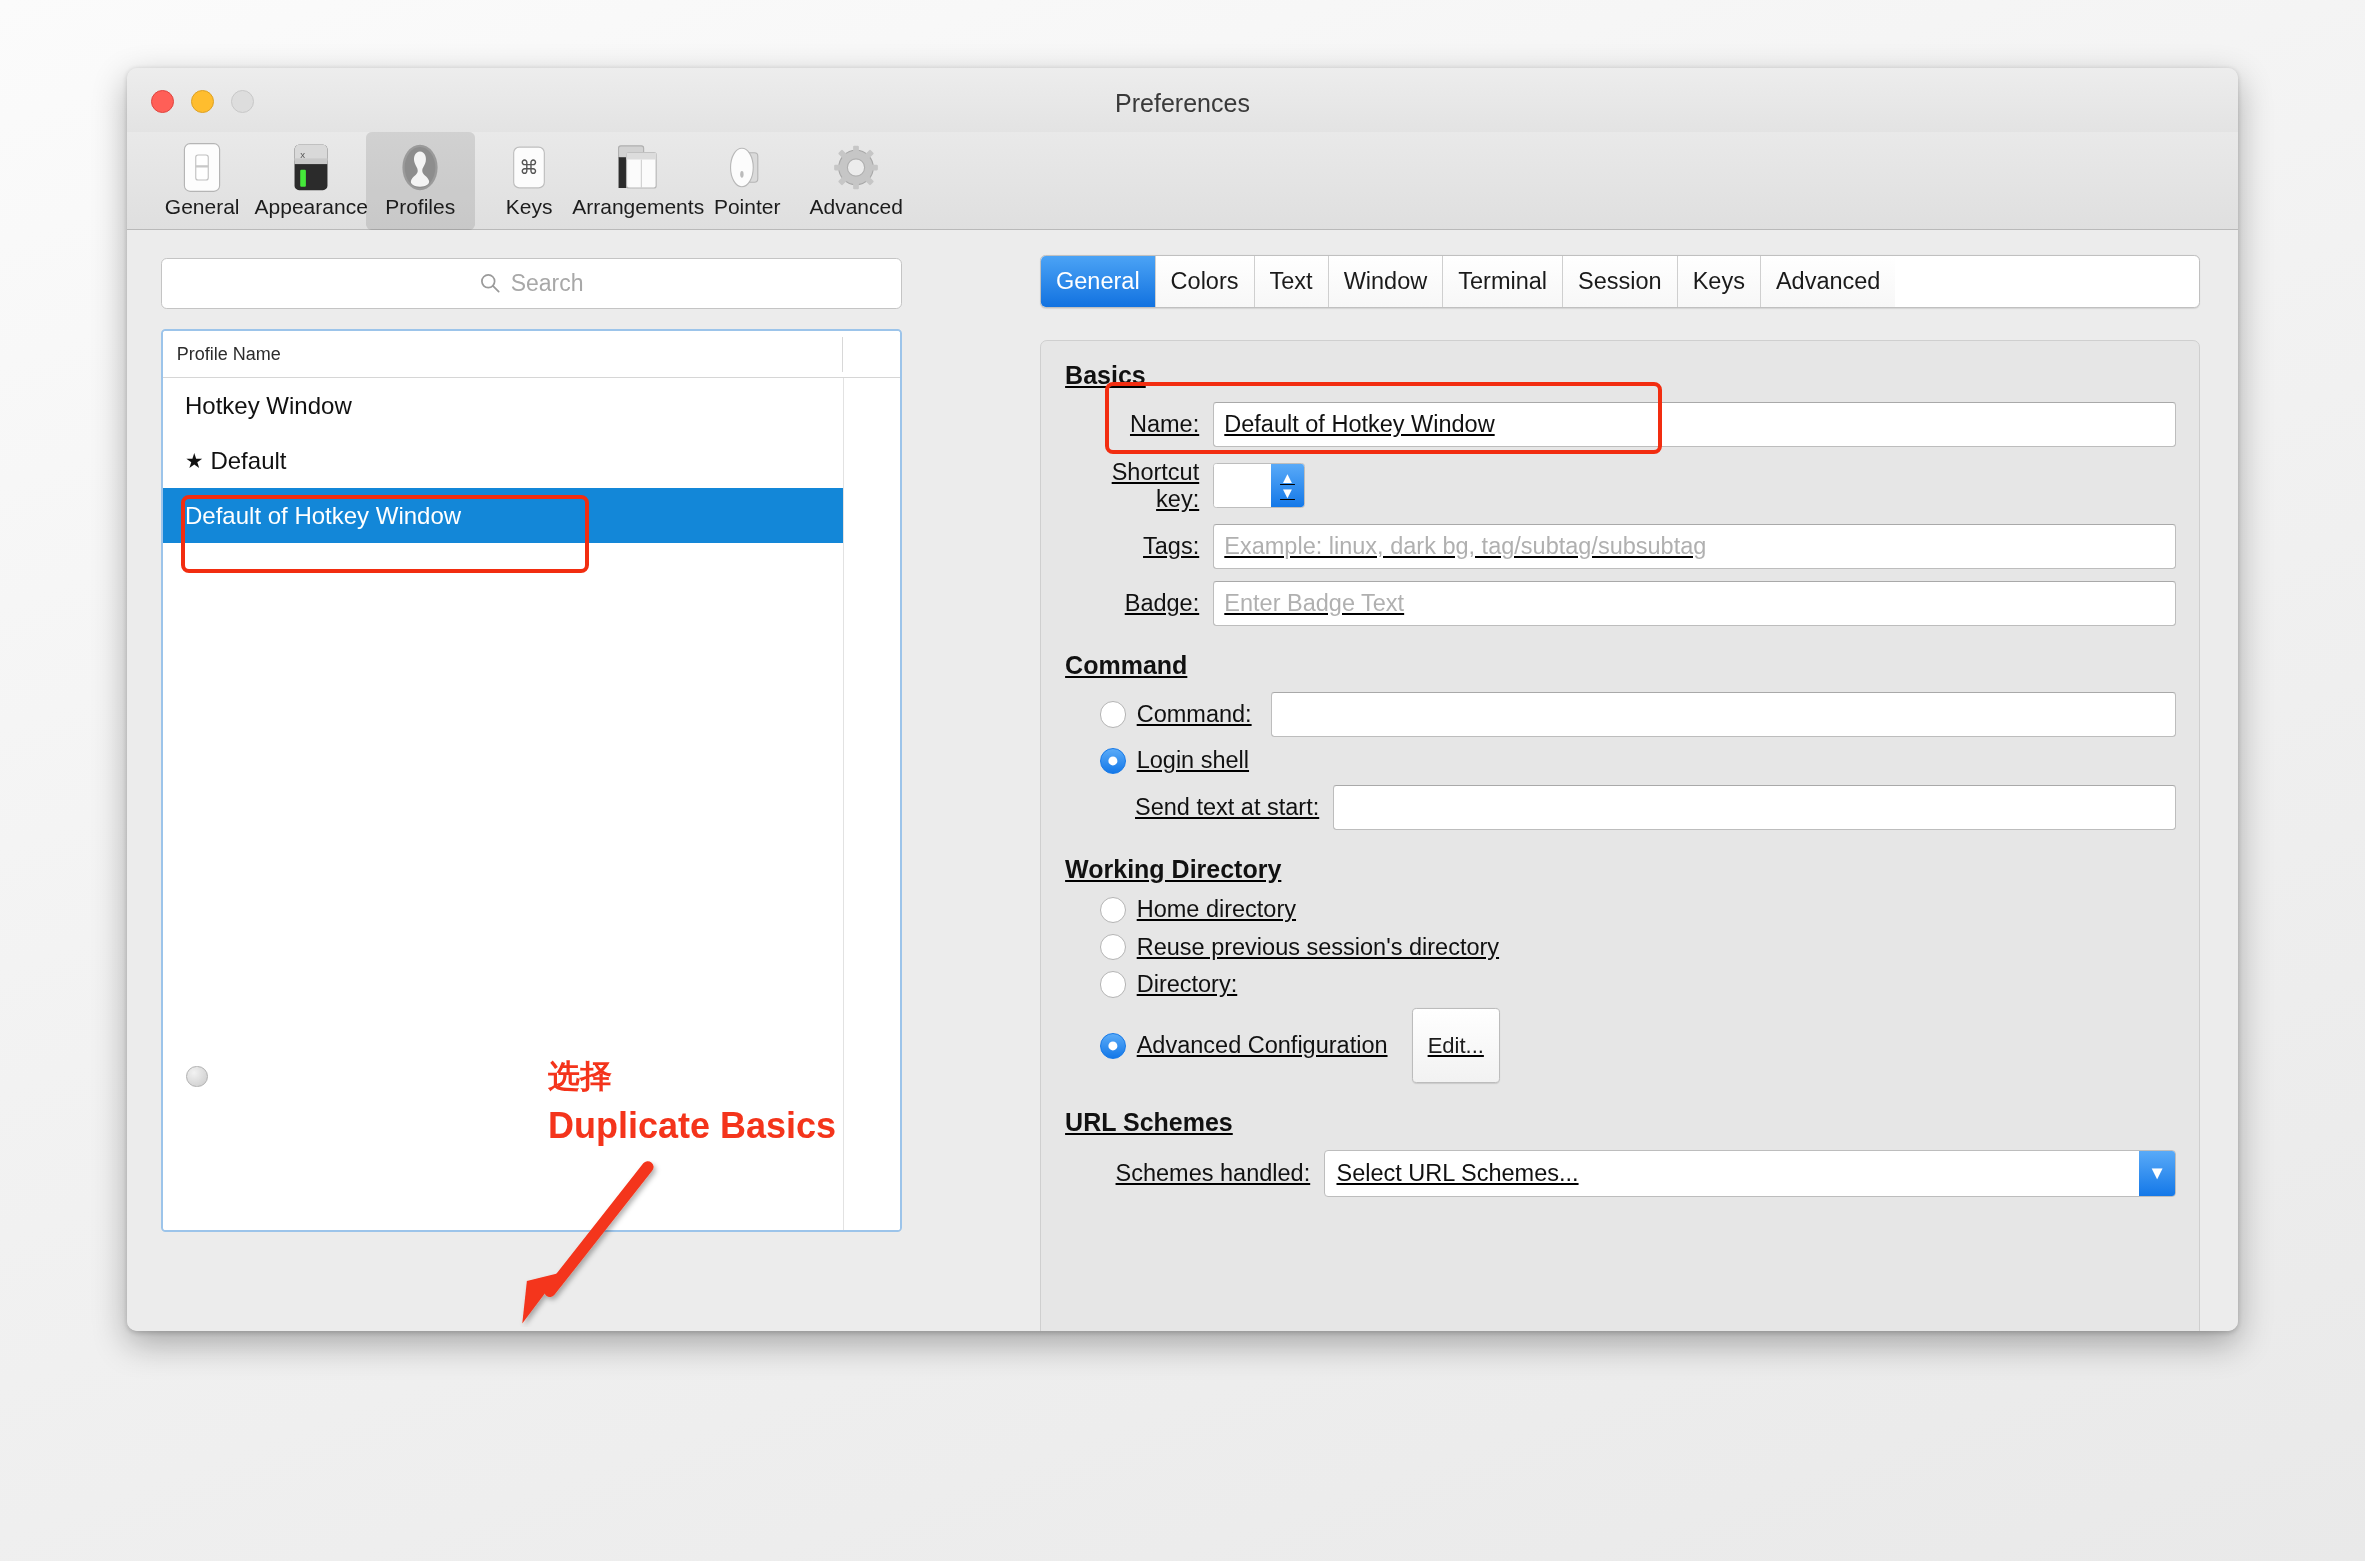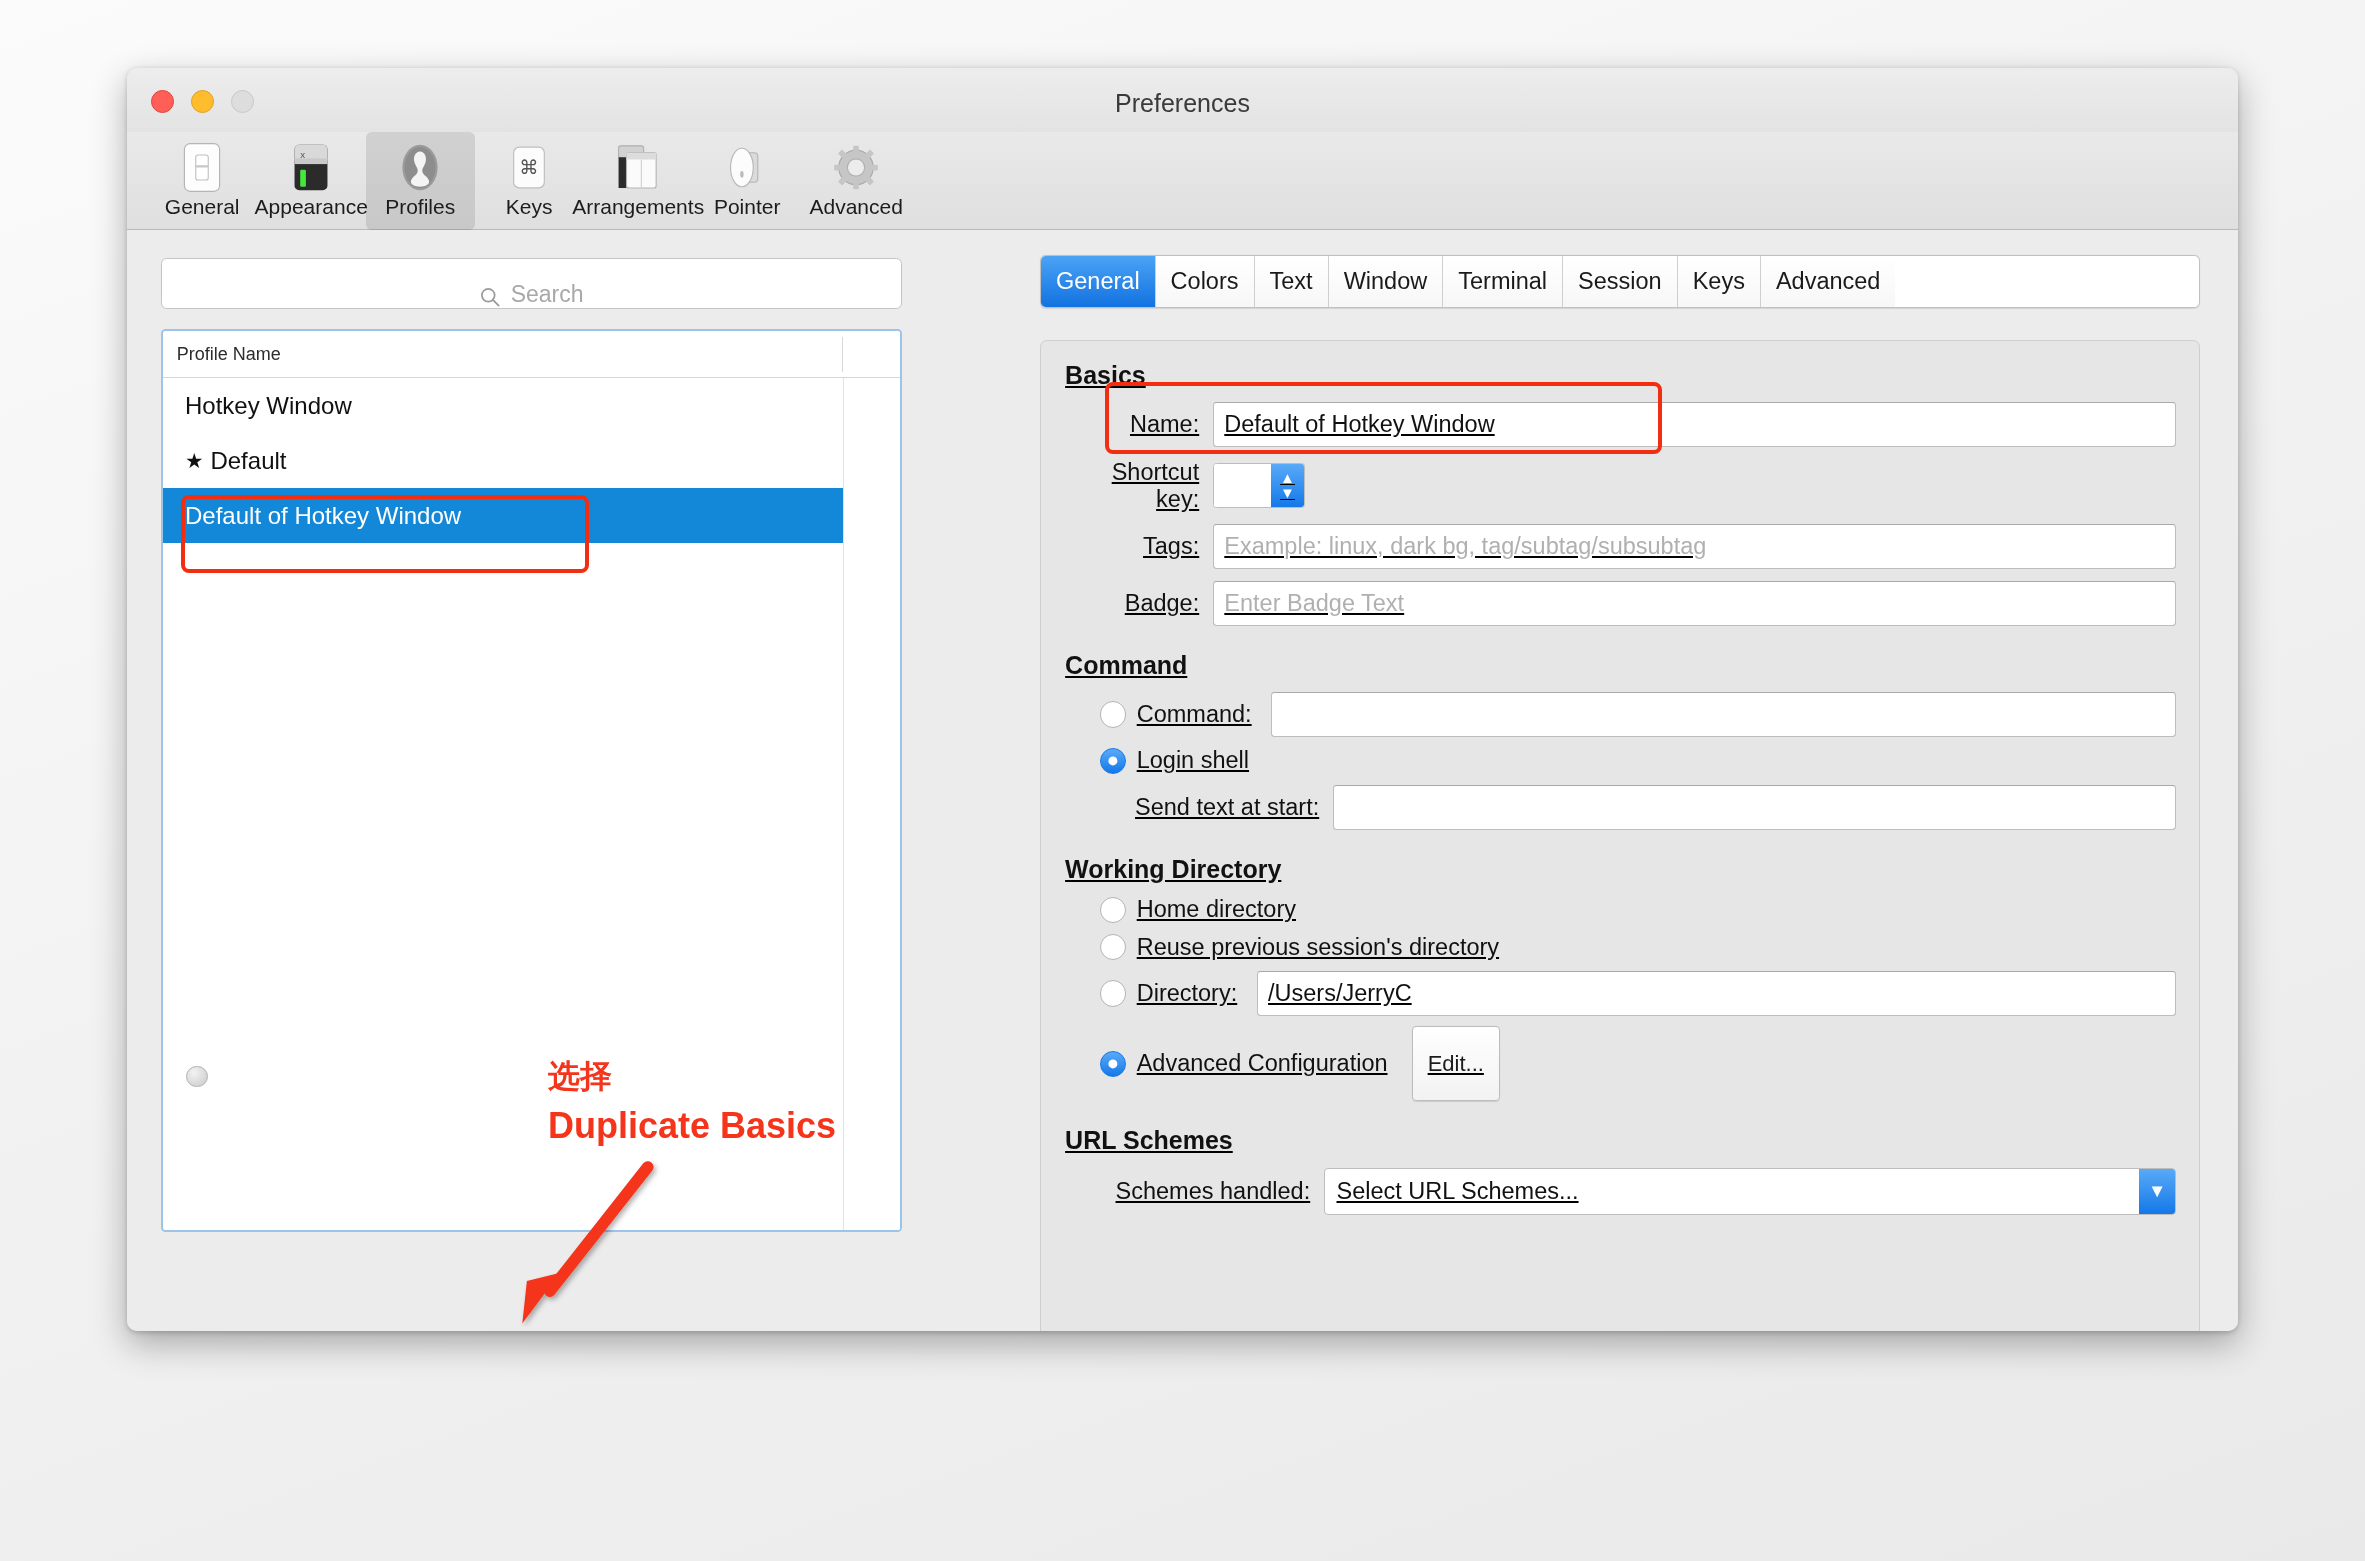--- a/index.html
+++ b/index.html
@@ -94,21 +94,21 @@
   .left {
     position: absolute;
     left: 34px; top: 27.6px;
     width: 741px;
   }
   .search-box {
     height: 51px;
     background: #fff;
     border: 1.1px solid #c4c4c4;
     border-radius: 5.7px;
-    display: flex; align-items: flex-end; justify-content: center;
+    display: flex; align-items: center; justify-content: center;
     gap: 9.2px;
     box-sizing: border-box;
   }
   .search-ph { font-size: 23px; color: #a8a8a8; }
 
   .list-wrap {
     margin-top: 20.7px;
     height: 903px;
     border: 2.9px solid #9cc4ea;
     border-radius: 4.6px;
@@ -581,23 +581,20 @@
         </div>
 
         <div class="radio-row" style="margin-left:36px;">
           <div class="radio"></div>
           <div class="radio-label">Reuse previous session's directory</div>
         </div>
 
         <div class="radio-row" style="margin-left:36px;">
           <div class="radio"></div>
           <div class="radio-label">Directory:</div>
-          <div class="field" style="margin-left:9.2px;">
-            <span>/Users/JerryC</span>
-          </div>
         </div>
 
         <div class="radio-row" style="margin-left:36px; margin-bottom:25px;">
           <div class="radio on"></div>
           <div class="radio-label">Advanced Configuration</div>
           <div class="btn-edit" style="margin-left:13.8px;">
             <span>Edit...</span>
           </div>
         </div>
 

